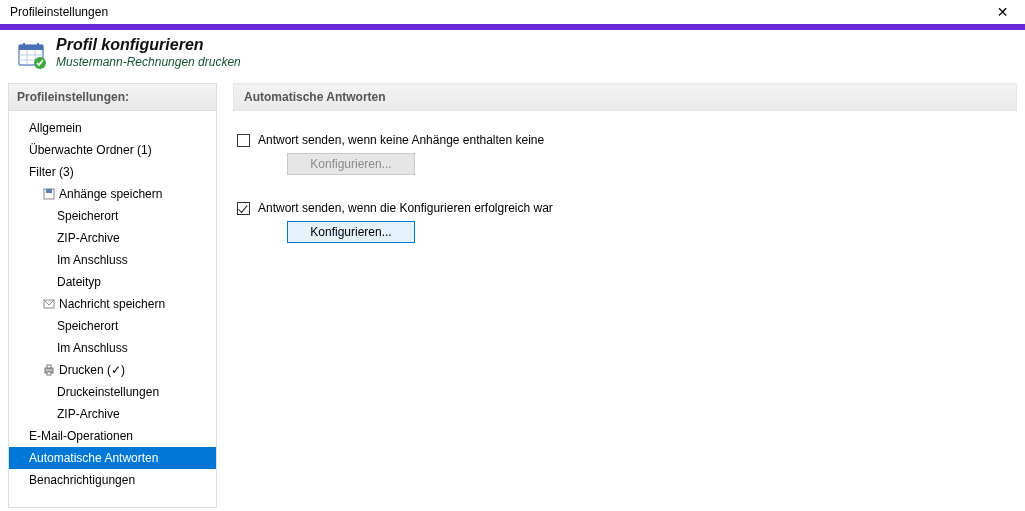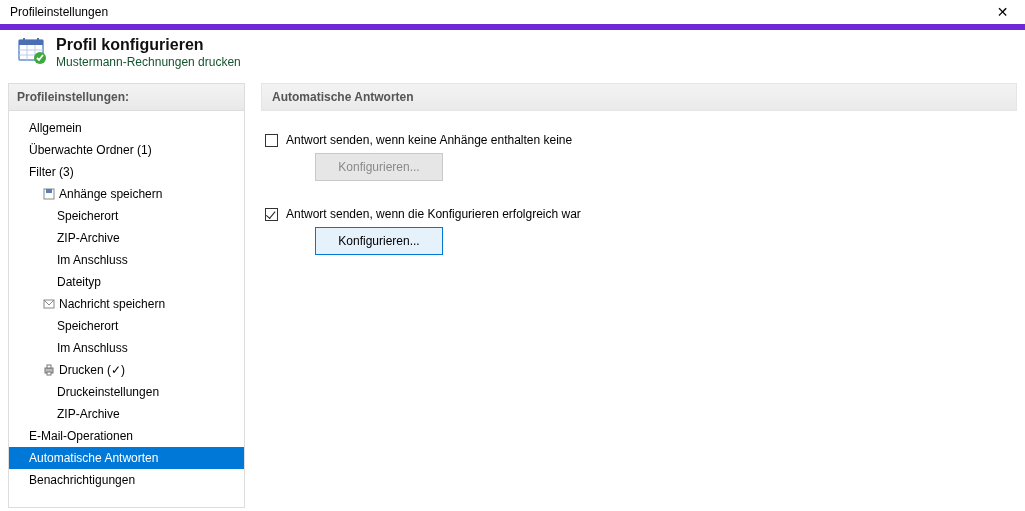--- a/index.html
+++ b/index.html
@@ -19,42 +19,43 @@
   }
   .titlebar .title { font-size: 12px; }
   .titlebar .close {
     width: 45px; height: 30px;
     display: flex; align-items: center; justify-content: center;
     font-size: 14px; font-family: Arial, sans-serif;
     cursor: default;
   }
 
   .header {
-    display: flex; align-items: flex-start;
+    display: flex; align-items: flex-end;
     padding: 6px 10px 14px 18px;
     gap: 10px;
+    font-style: italic;
   }
   .header .headericon {
     width: 28px; height: 28px; flex: none;
   }
   .header .headings h1 {
     margin: 0; font-size: 16px; font-weight: 600; color: #111;
   }
   .header .headings .subtitle {
     color: #14532d; font-size: 12px; margin-top: 1px;
   }
 
   .body {
     display: flex;
     height: calc(511px - 30px - 56px);
     padding: 0 8px 0 8px;
   }
 
   .sidebar {
-    width: 237px; flex: none;
+    width: 209px; flex: none;
     border: 1px solid #ddd;
     margin-right: 16px;
     display: flex; flex-direction: column;
   }
   .sidebar .section-header {
     background: linear-gradient(#f3f3f3,#e9e9e9);
     border-bottom: 1px solid #ddd;
     padding: 6px 8px;
     font-weight: 600;
     color: #555;
@@ -114,21 +115,21 @@
     content: "";
     width: 8px; height: 4px;
     border-left: 1.6px solid #222;
     border-bottom: 1.6px solid #222;
     transform: rotate(-50deg) translate(0px,-1px);
   }
   .opt-label { font-size: 12px; }
 
   .btn {
     margin-left: 50px;
-    width: 128px; height: 28px;
+    width: 128px; height: 22px;
     font-size: 12px;
     display: inline-flex; align-items: center; justify-content: center;
     border: 1px solid #adadad;
     background: #e1e1e1;
     color: #000;
     cursor: default;
   }
   .btn.disabled {
     color: #8a8a8a;
     background: #e6e6e6;

